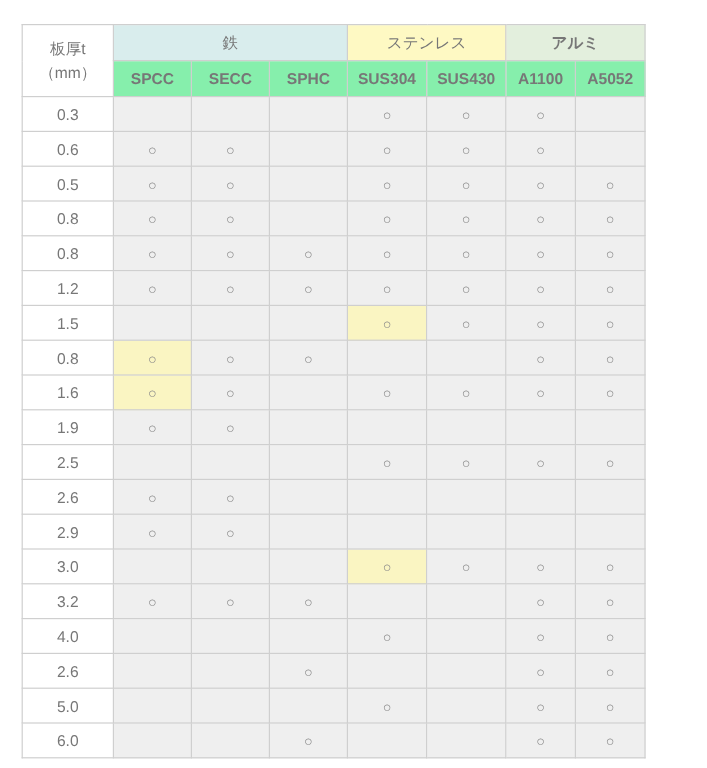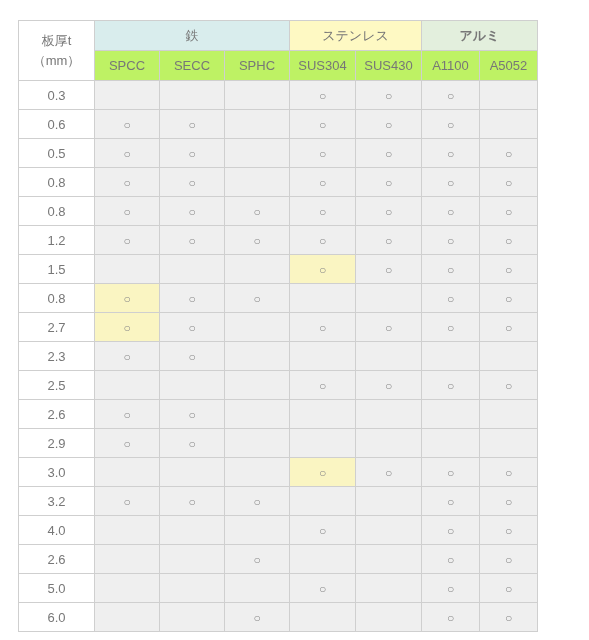--- a/index.html
+++ b/index.html
@@ -29,22 +29,23 @@
     background: #fff;
   }
   .rowhdr-top {
     height: 60px;
     line-height: 1.5;
   }
   .grp-iron   { background: #d9eded; }
   .grp-sus    { background: #fef9c3; }
   .grp-al     { background: #e3efdd; font-weight: bold; }
   .subhdr {
-    background: #bef264;
+    background: #86efac;
     width: 65px;
+    font-weight: bold;
   }
   .subhdr.sus { width: 66px; }
   .subhdr.al  { width: 58px; }
   td.c {
     background: #efefef;
   }
   td.c.hl {
     background: #faf5c2;
   }
   .circle {
@@ -151,31 +152,31 @@
         <td class="rowhdr">0.8</td>
         <td class="c hl"><span class="circle">○</span></td>
         <td class="c"><span class="circle">○</span></td>
         <td class="c"><span class="circle">○</span></td>
         <td class="c"></td>
         <td class="c"></td>
         <td class="c"><span class="circle">○</span></td>
         <td class="c"><span class="circle">○</span></td>
       </tr>
       <tr>
-        <td class="rowhdr">2.7</td>
-        <td class="c hl"><span class="circle">○</span></td>
-        <td class="c"><span class="circle">○</span></td>
-        <td class="c"></td>
-        <td class="c"><span class="circle">○</span></td>
-        <td class="c"><span class="circle">○</span></td>
-        <td class="c"><span class="circle">○</span></td>
-        <td class="c"><span class="circle">○</span></td>
-      </tr>
-      <tr>
-        <td class="rowhdr">2.3</td>
+        <td class="rowhdr">1.6</td>
+        <td class="c hl"><span class="circle">○</span></td>
+        <td class="c"><span class="circle">○</span></td>
+        <td class="c"></td>
+        <td class="c"><span class="circle">○</span></td>
+        <td class="c"><span class="circle">○</span></td>
+        <td class="c"><span class="circle">○</span></td>
+        <td class="c"><span class="circle">○</span></td>
+      </tr>
+      <tr>
+        <td class="rowhdr">1.9</td>
         <td class="c"><span class="circle">○</span></td>
         <td class="c"><span class="circle">○</span></td>
         <td class="c"></td>
         <td class="c"></td>
         <td class="c"></td>
         <td class="c"></td>
         <td class="c"></td>
       </tr>
       <tr>
         <td class="rowhdr">2.5</td>

